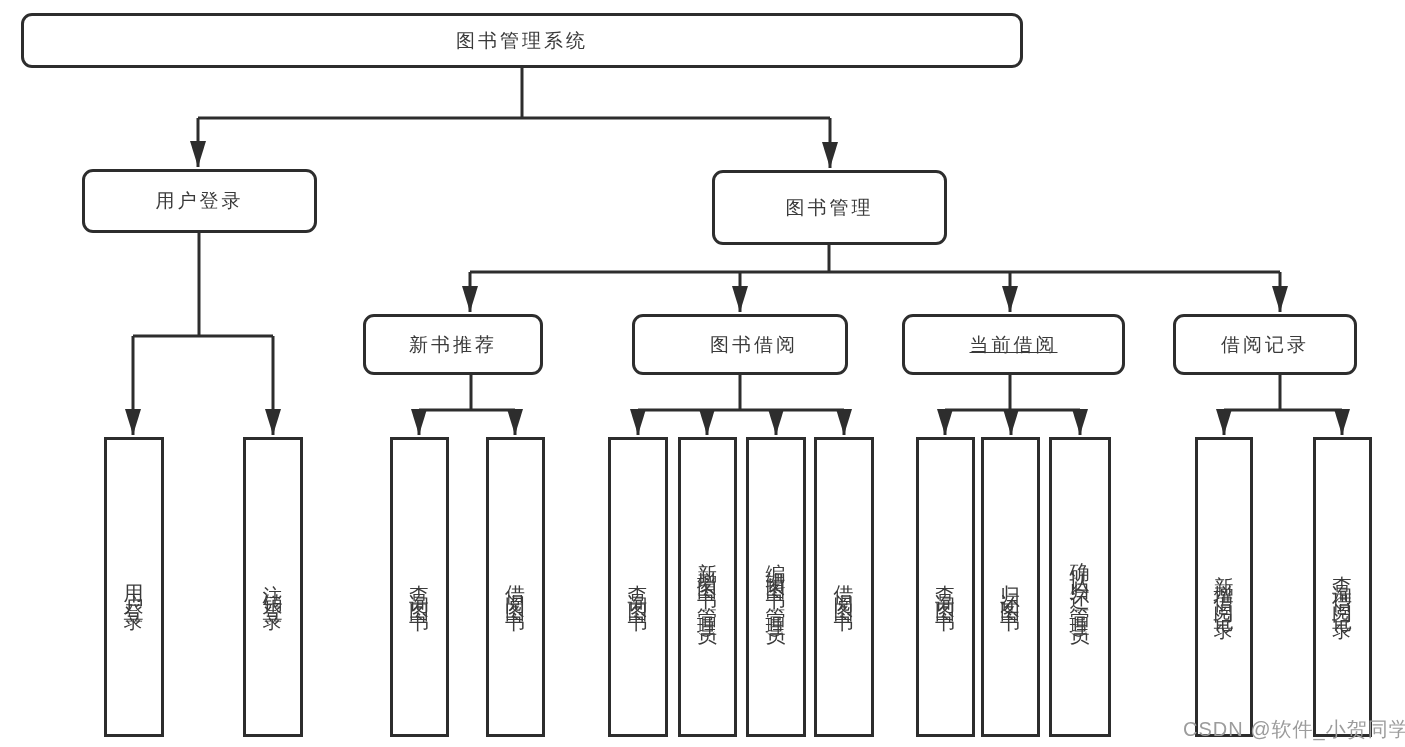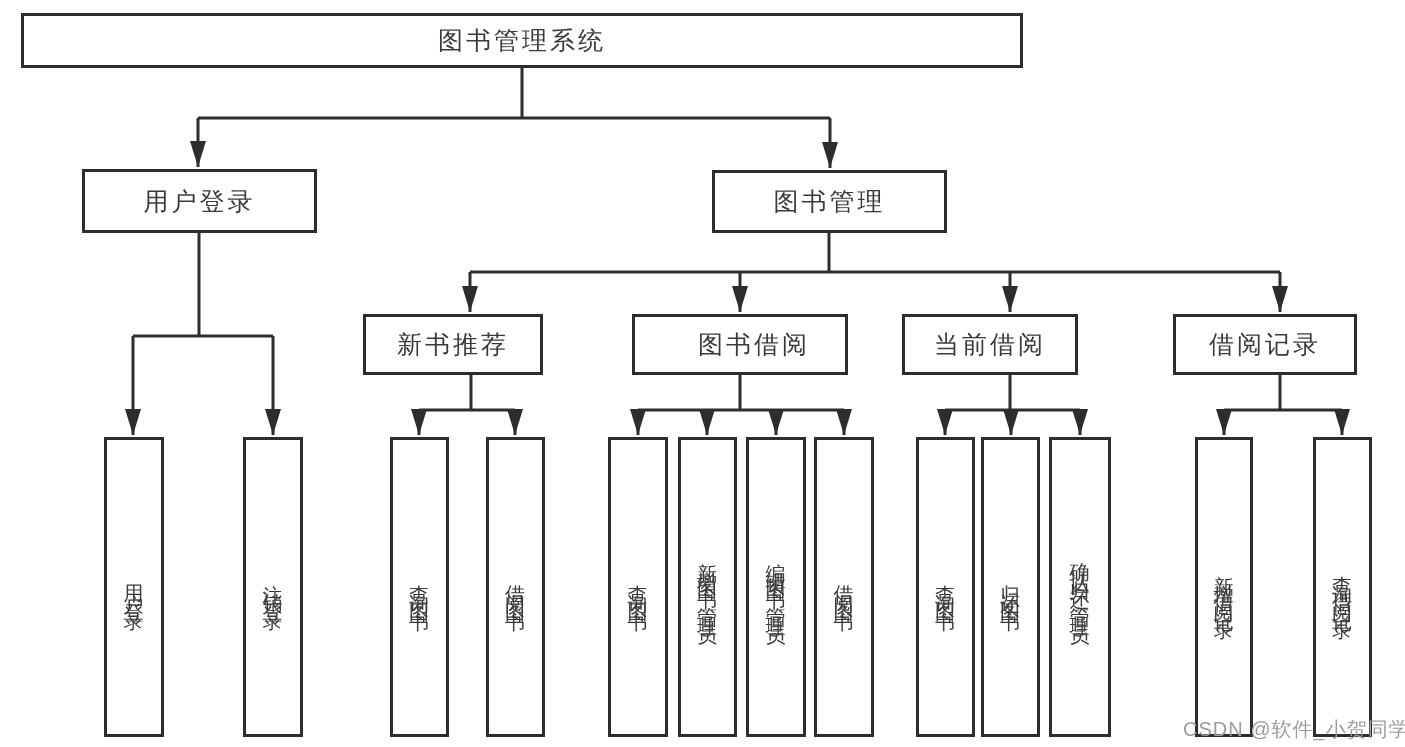--- a/index.html
+++ b/index.html
@@ -5,32 +5,32 @@
   html,body{margin:0;padding:0;background:#ffffff;}
   .stage{
     position:relative;width:1405px;height:747px;background:#ffffff;
     font-family:"Liberation Sans",sans-serif;overflow:hidden;
   }
   .connectors{position:absolute;left:0;top:0;width:1405px;height:747px;}
   .box{
     position:absolute;box-sizing:border-box;border:3px solid #2d2d2d;background:#ffffff;
     display:flex;align-items:center;justify-content:center;color:#3a3a3a;
   }
-  .h{font-size:25px;letter-spacing:3px;white-space:nowrap;}
+  .h{font-size:19px;letter-spacing:3px;white-space:nowrap;border-radius:11px;}
   .v{
     writing-mode:vertical-rl;text-orientation:mixed;
     font-size:20px;letter-spacing:9px;line-height:1;
   }
   
   .p-root {left:21px;  top:13px;  width:1002px;height:55px;}
   .p-login{left:82px;  top:169px; width:235px; height:64px;}
-  .p-mgmt {left:712px; top:170px; width:235px; height:63px;}
+  .p-mgmt {left:712px; top:170px; width:235px; height:75px;}
   .p-s0{left:363px; top:314px;width:180px;height:61px;}
   .p-s1{left:632px; top:314px;width:216px;height:61px;padding-left:28px;}
-  .p-s2{left:902px; top:314px;width:176px;height:61px;}
+  .p-s2{left:902px; top:314px;width:223px;height:61px;text-decoration:underline;}
   .p-s3{left:1173px;top:314px;width:184px;height:61px;}
   .leaf{top:437px;height:300px;}
   .p-l0 {left:104px; width:60px;}
   .p-l1 {left:243px; width:60px;}
   .p-l2 {left:390px; width:59px;}
   .p-l3 {left:486px; width:59px;}
   .p-l4 {left:608px; width:60px;}
   .p-l5 {left:678px; width:59px;}
   .p-l6 {left:746px; width:60px;}
   .p-l7 {left:814px; width:60px;}

